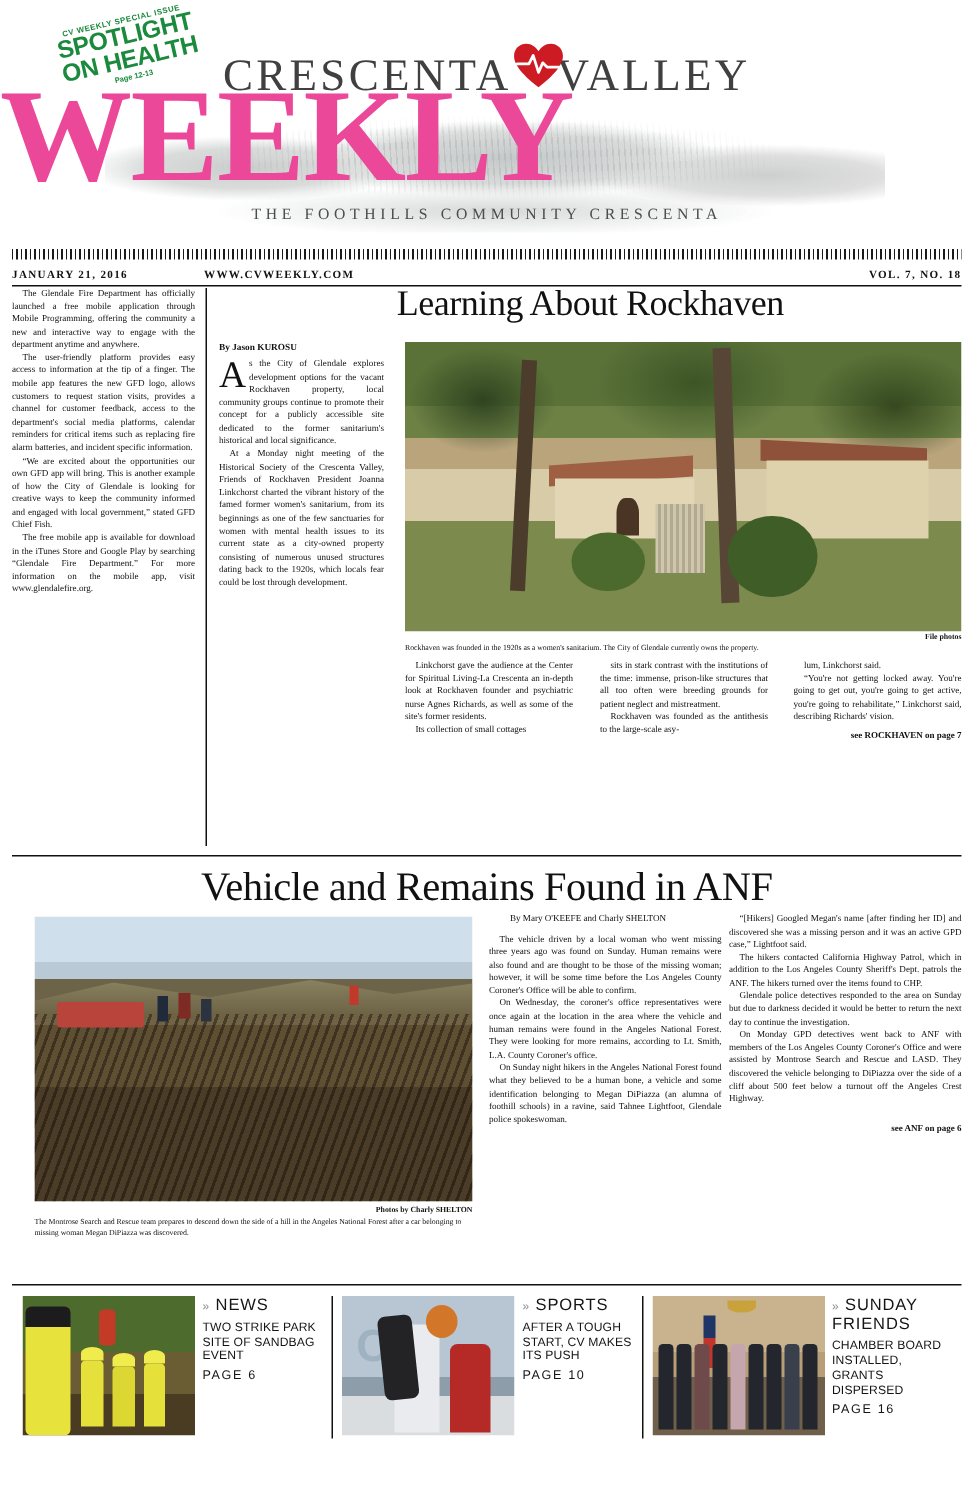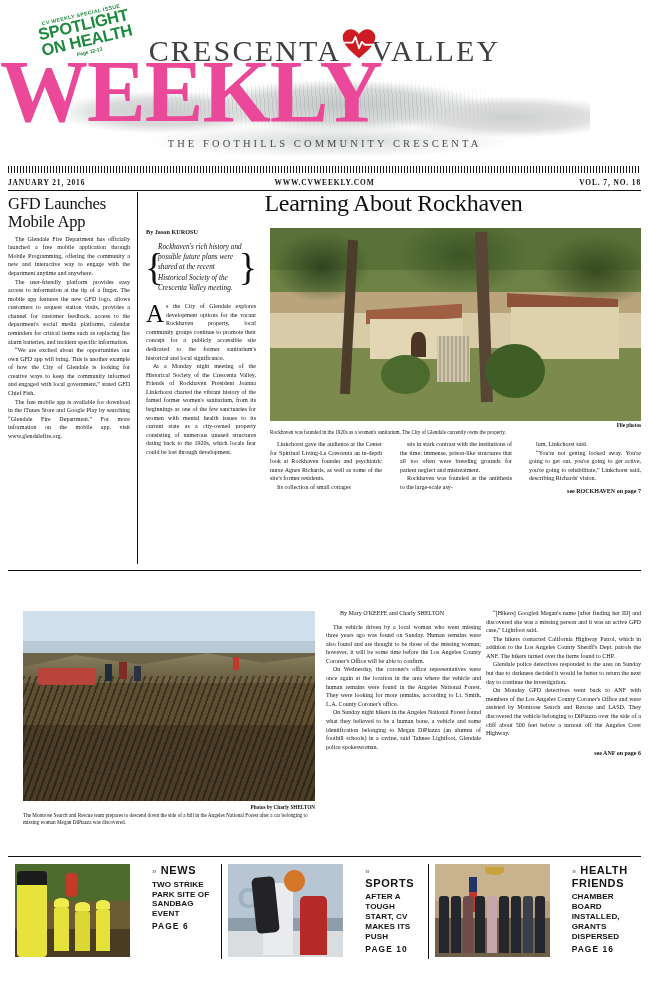--- a/index.html
+++ b/index.html
@@ -66,21 +66,21 @@
     position:absolute; left:8px; right:8px; top:166px; height:7px;
     background:repeating-linear-gradient(to right,#1a1a1a 0 1px,#fff 1px 3px);
   }
   .folio{
     position:absolute; left:8px; right:8px; top:175px; height:14px;
     display:flex; align-items:center;
     font-family:"Liberation Serif", serif; font-weight:bold;
     font-size:7.4px; letter-spacing:.9px; color:#111;
   }
   .folio .f-left{ width:128px; }
-  .folio .f-mid{ flex:1; text-align:center; }
+  .folio .f-mid{ flex:1; }
   .folio .f-right{ width:128px; text-align:right; }
   .folio-rule{ position:absolute; left:8px; right:8px; top:190px; border-top:1px solid #111; }
 
   
   .topsec{ position:absolute; left:8px; top:192px; width:633px; height:375px; }
   .col-left{
     position:absolute; left:0; top:0; width:130px; height:372px;
     border-right:1px solid #111; padding-right:7px;
   }
   .hl-left{
@@ -160,22 +160,22 @@
   
   .teaser-rule{ position:absolute; left:8px; right:8px; top:856px; border-top:1.4px solid #111; }
   .teasers{
     position:absolute; left:15px; top:864px; width:619px; height:95px;
     display:flex;
   }
   .teaser{ display:flex; width:33.33%; padding-right:6px; }
   .teaser + .teaser{ border-left:1px solid #111; padding-left:6px; }
   .teaser-img{ width:115px; height:93px; overflow:hidden; flex:0 0 115px; }
   .teaser-txt{
-    flex:1; padding-left:22px;
-    font-family:"Liberation Sans", sans-serif; font-weight:bold; color:#141414;
+    flex:1; padding-left:5px;
+    font-family:"Liberation Sans", sans-serif; font-weight:normal; color:#141414;
   }
   .t-sec{ font-size:11px; letter-spacing:.6px; line-height:1.15; margin-bottom:3px; }
   .t-sec .arrows{ color:#8b8b8b; font-size:8px; }
   .t-head{ font-size:8.1px; line-height:1.22; letter-spacing:.1px; }
   .t-page{ font-size:8.4px; letter-spacing:1.1px; margin-top:2px; }
 
   .redbar{
     position:absolute; left:105px; top:964px; width:440px; height:17px;
     background:#c8161d; color:#fff; display:flex; align-items:center; justify-content:center;
     font-family:"Liberation Sans", sans-serif; font-weight:bold; font-size:9px; letter-spacing:.3px;
@@ -284,36 +284,34 @@
   <div class="folio">
     <div class="f-left">JANUARY 21, 2016</div>
     <div class="f-mid">WWW.CVWEEKLY.COM</div>
     <div class="f-right">VOL. 7, NO. 18</div>
   </div>
   <div class="folio-rule"></div>
 
   <div class="topsec">
 
     <div class="col-left">
-      <div class="hl-left">GFD Launches Mobile App</div>
       <div class="body-txt">
         <p>The Glendale Fire Department has officially launched a free mobile application through Mobile Programming, offering the community a new and interactive way to engage with the department anytime and anywhere.</p>
         <p>The user-friendly platform provides easy access to information at the tip of a finger. The mobile app features the new GFD logo, allows customers to request station visits, provides a channel for customer feedback, access to the department's social media platforms, calendar reminders for critical items such as replacing fire alarm batteries, and incident specific information.</p>
         <p>“We are excited about the opportunities our own GFD app will bring. This is another example of how the City of Glendale is looking for creative ways to keep the community informed and engaged with local government,” stated GFD Chief Fish.</p>
         <p>The free mobile app is available for download in the iTunes Store and Google Play by searching “Glendale Fire Department.” For more information on the mobile app, visit www.glendalefire.org.</p>
       </div>
     </div>
 
     <div class="headline-main">Learning About Rockhaven</div>
 
     <div class="rk-wrap">
 
       <div class="rk-col1">
         <div class="byline">By Jason KUROSU</div>
-        <div class="pullquote">Rockhaven's rich history and possible future plans were shared at the recent Historical Society of the Crescenta Valley meeting.</div>
         <div class="body-txt">
           <p class="dropcap-p"><span class="dropcap">A</span><span>s the City of Glendale explores development options for the vacant Rockhaven property, local community groups continue to promote their concept for a publicly accessible site dedicated to the former sanitarium's historical and local significance.</span></p>
           <p>At a Monday night meeting of the Historical Society of the Crescenta Valley, Friends of Rockhaven President Joanna Linkchorst charted the vibrant history of the famed former women's sanitarium, from its beginnings as one of the few sanctuaries for women with mental health issues to its current state as a city-owned property consisting of numerous unused structures dating back to the 1920s, which locals fear could be lost through development.</p>
         </div>
       </div>
 
       <div class="photo-main">
         <div class="ph-rockhaven">
           <div class="trunk1"></div>
             <div class="trunk2"></div>
@@ -347,20 +345,21 @@
         </div>
         <div class="jump">see ROCKHAVEN on page 7</div>
       </div>
 
     </div>
   </div>
 
   <div class="sec-rule"></div>
 
   <div class="anfsec">
+    <div class="headline-anf">Vehicle and Remains Found in ANF</div>
 
     <div class="anf-photo">
       <div class="ph-hill">
         <div class="ridge"></div>
           <div class="brush"></div>
         <div class="truck"></div>
         <div class="p1"></div>
           <div class="p2"></div>
           <div class="p3"></div>
           <div class="p4"></div>
@@ -441,21 +440,21 @@
               <i></i>
               <i></i>
               <i></i>
               <i></i>
               <i></i>
               <i></i>
             </div>
         </div>
       </div>
       <div class="teaser-txt">
-        <div class="t-sec"><span class="arrows">»</span> <span>HEALTH FRIENDS</span></div>
+        <div class="t-sec"><span class="arrows">»</span> <span>SUNDAY FRIENDS</span></div>
         <div class="t-head">CHAMBER BOARD INSTALLED, GRANTS DISPERSED</div>
         <div class="t-page">PAGE 16</div>
       </div>
     </div>
 
   </div>
 
 
 </div>
 

